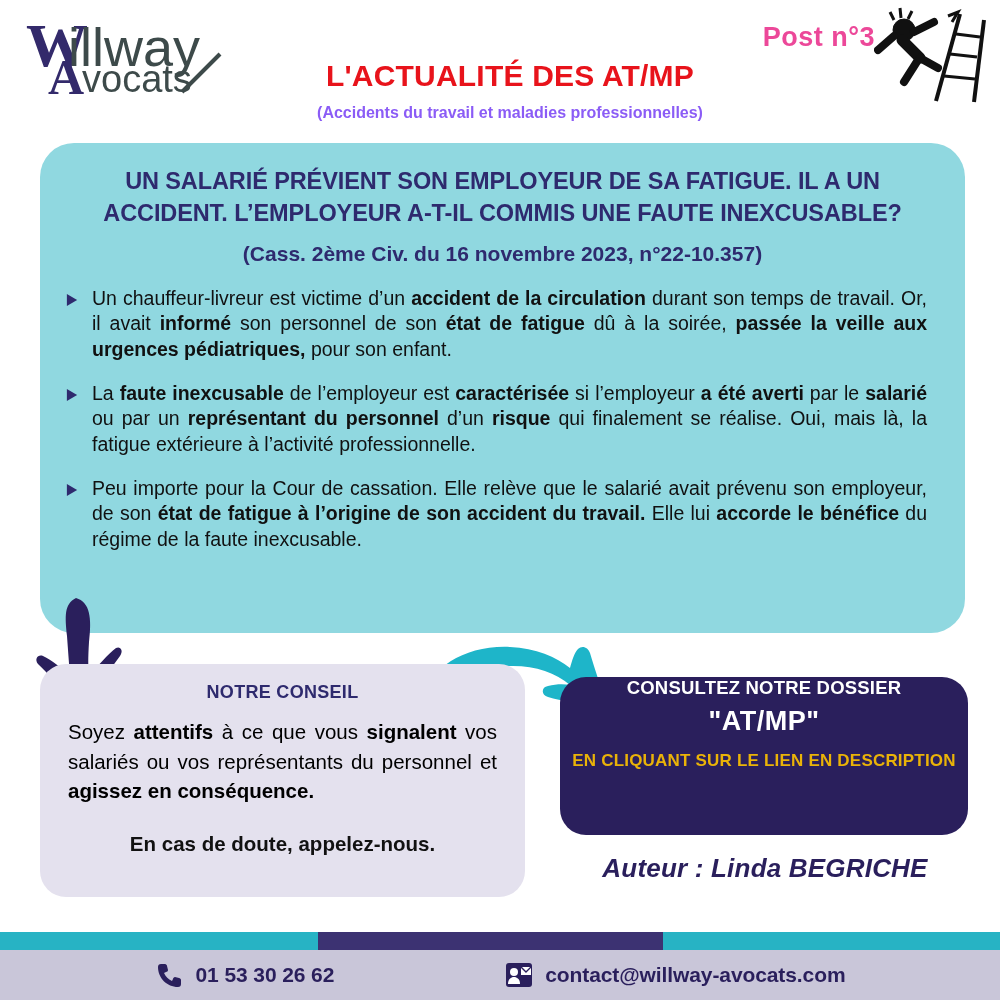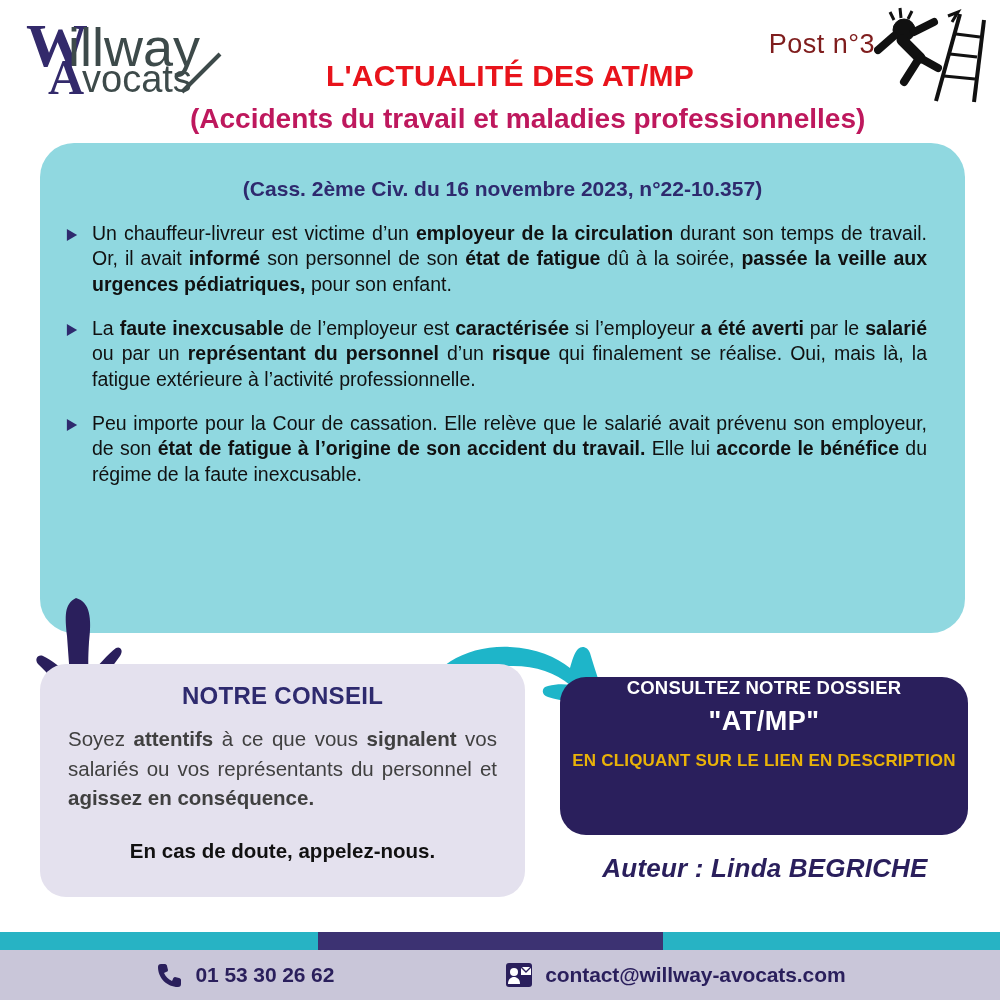--- a/index.html
+++ b/index.html
@@ -17,27 +17,27 @@
   .logo svg{display:block;}
 
   .header-titles{
     position:absolute;left:190px;top:48px;width:640px;text-align:center;
   }
   .title-main{
     color:#e8131b;font-weight:bold;font-size:30px;letter-spacing:.2px;
     line-height:1.08;margin:12px;white-space:nowrap;
   }
   .title-sub{
-    color:#be185d;font-weight:bold;font-size:28px;margin:6px 0 0 0;
+    color:#8b5cf6;font-weight:bold;font-size:16px;margin:6px 0 0 0;
     line-height:1.1;white-space:nowrap;
   }
 
   .post-no{
     position:absolute;right:125px;top:22px;
-    color:#7f1d1d;font-weight:normal;font-size:27px;letter-spacing:.5px;margin-top:7px;
+    color:#ec4899;font-weight:bold;font-size:27px;letter-spacing:.5px;
   }
   .ladder-icon{position:absolute;right:8px;top:6px;width:118px;height:98px;}
 
   
   .teal-card{
     position:absolute;left:40px;top:143px;width:925px;height:490px;
     background:#90d8e0;border-radius:34px;
   }
   .card-head{
     padding:22px 60px 0 60px;text-align:center;
@@ -67,24 +67,24 @@
   .bullet-text b{font-weight:bold;}
 
   
   .advice-card{
     position:absolute;left:40px;top:664px;width:485px;height:233px;
     background:#e4e1ee;border-radius:26px;
     padding:0;
   }
   .advice-title{
     margin:0;padding-top:18px;text-align:center;
-    color:#2e2a6e;font-weight:bold;font-size:24px;letter-spacing:.3px;
+    color:#2e2a6e;font-weight:bold;font-size:18px;letter-spacing:.3px;
   }
   .advice-body{
-    margin:14px 28px 0 28px;color:#404040;font-size:20.5px;
+    margin:14px 28px 0 28px;color:#000000;font-size:20.5px;
     line-height:1.45;text-align:justify;
   }
   .advice-body b{font-weight:bold;}
   .advice-foot{
     margin:26px 0 0 0;text-align:center;color:#111111;
     font-weight:bold;font-size:20.5px;
   }
 
   
   .down-arrow{position:absolute;left:32px;top:596px;width:110px;height:108px;}
@@ -161,31 +161,32 @@
         <path d="M46 52 L64 62" stroke-width="8" stroke-linecap="round" fill="none"></path>
 
         <path d="M16 6 L20 14 M26 2 L27 12 M38 5 L34 13" stroke-width="3" fill="none"></path>
         <path d="M74 10 L84 6 L78 16" stroke-width="3" fill="none"></path>
       </g>
     </svg>
   </div>
 
   <div class="teal-card">
     <div class="card-head">
+      <h2>UN SALARIÉ PRÉVIENT SON EMPLOYEUR DE SA FATIGUE. IL A UN ACCIDENT. L’EMPLOYEUR A-T-IL COMMIS UNE FAUTE INEXCUSABLE?</h2>
       <p class="card-ref">(Cass. 2ème Civ. du 16 novembre 2023, n°22-10.357)</p>
     </div>
     <div class="bullets" id="bullet-list">
 
     <div class="bullet">
           <div class="bullet-marker">
             <svg viewBox="0 0 14 16" width="12" height="14" aria-hidden="true">
               <path d="M1 1 L13 8 L1 15 Z" fill="#2e2a6e"></path>
             </svg>
           </div>
-          <div class="bullet-text"><span>Un chauffeur-livreur est victime d’un </span><b>employeur de la circulation</b><span> durant son temps de travail. Or, il avait </span><b>informé</b><span> son personnel de son </span><b>état de fatigue</b><span> dû à la soirée, </span><b>passée la veille aux urgences pédiatriques,</b><span> pour son enfant.</span></div>
+          <div class="bullet-text"><span>Un chauffeur-livreur est victime d’un </span><b>accident de la circulation</b><span> durant son temps de travail. Or, il avait </span><b>informé</b><span> son personnel de son </span><b>état de fatigue</b><span> dû à la soirée, </span><b>passée la veille aux urgences pédiatriques,</b><span> pour son enfant.</span></div>
         </div>
         <div class="bullet">
           <div class="bullet-marker">
             <svg viewBox="0 0 14 16" width="12" height="14" aria-hidden="true">
               <path d="M1 1 L13 8 L1 15 Z" fill="#2e2a6e"></path>
             </svg>
           </div>
           <div class="bullet-text"><span>La </span><b>faute inexcusable</b><span> de l’employeur est </span><b>caractérisée</b><span> si l’employeur </span><b>a été averti</b><span> par le </span><b>salarié</b><span> ou par un </span><b>représentant du personnel</b><span>  d’un </span><b>risque</b><span> qui finalement se réalise. Oui, mais là, la fatigue extérieure à l’activité professionnelle.</span></div>
         </div>
         <div class="bullet">

